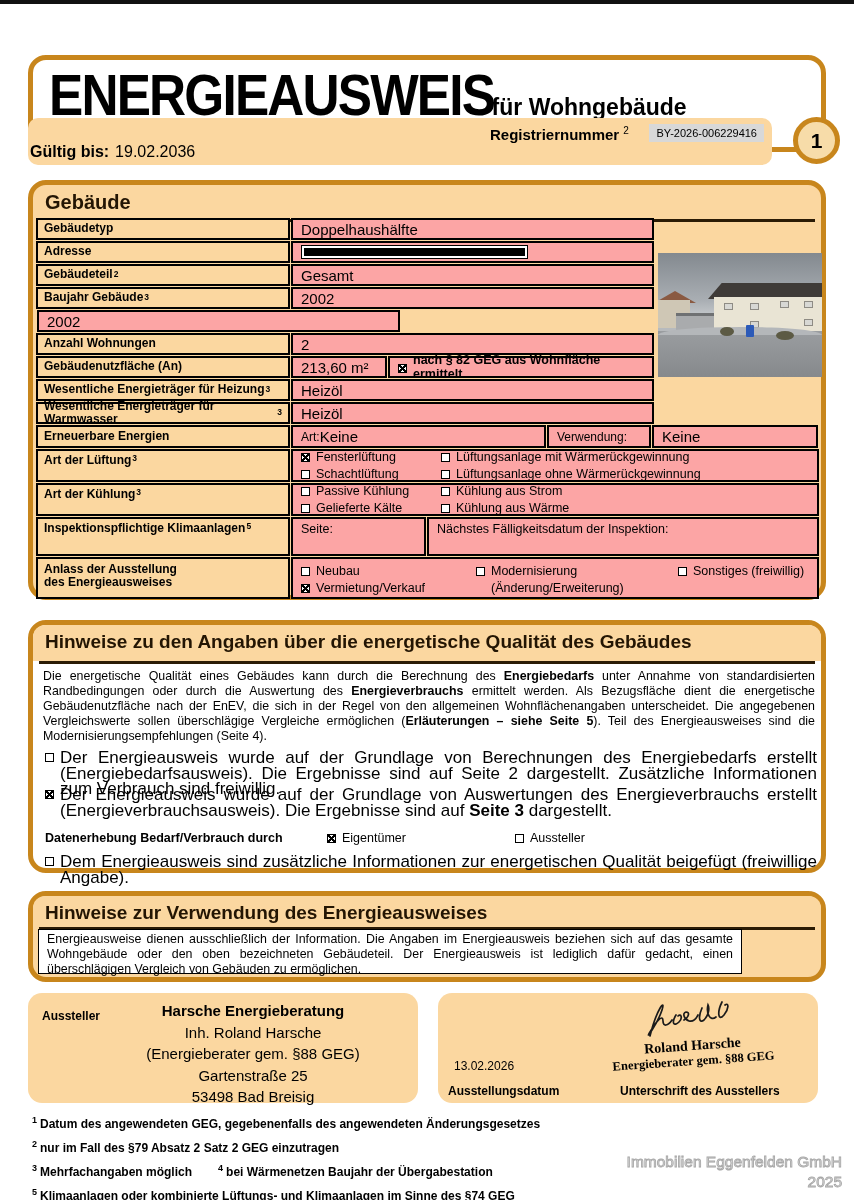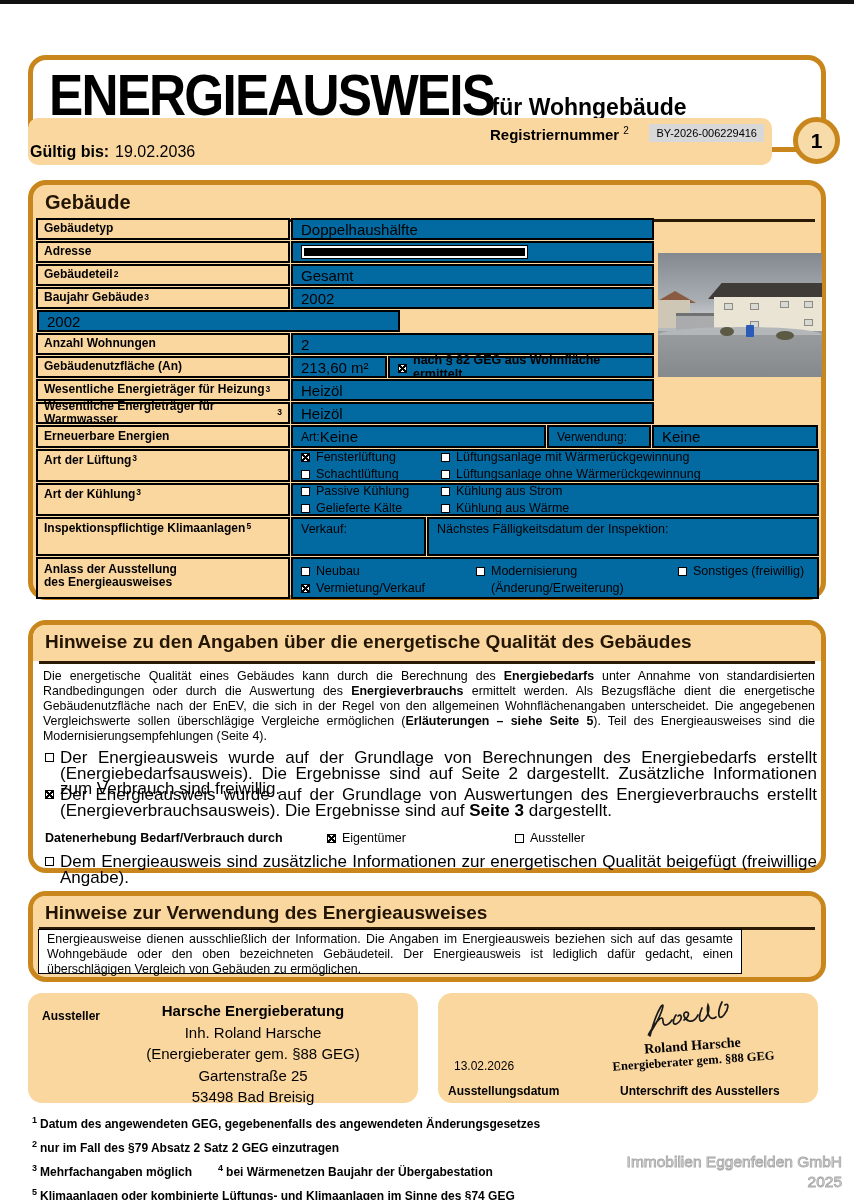--- a/index.html
+++ b/index.html
@@ -32,21 +32,21 @@
 
   
   #gebaeude { left:28px; top:180px; width:798px; height:420px; background:#fbd7a0; }
   .sec-title { position:absolute; left:12px; top:6px; font-size:20px; font-weight:bold; color:#231503; }
   .sec-rule { position:absolute; left:6px; height:3px; background:#2b1b05; }
   #gebaeude .sec-rule { top:34px; width:776px; }
 
   .row { position:absolute; left:3px; display:flex; }
   .lcell { width:254px; background:#fbd7a0; border:2px solid #000; font-size:12px; font-weight:bold; padding:1px 6px; display:flex; align-items:center; line-height:1.1; }
   .lcell sup { font-size:8.5px; margin-left:1px; }
-  .vcell { background:#0369a1; border:2px solid #000; font-size:15px; padding:0 8px; display:flex; align-items:center; margin-left:1px; }
+  .vcell { background:#fca5a5; border:2px solid #000; font-size:15px; padding:0 8px; display:flex; align-items:center; margin-left:1px; }
   .w-val { width:363px; }
   .w-wide { width:528px; }
   .mini { font-size:12px; }
   .vtext { font-size:15px; }
 
   .redaction { width:227px; height:14px; background:#000; box-shadow:inset 0 0 0 2px #fff; border:1px solid #000; }
 
   .cb { width:9px; height:9px; min-width:9px; border:1.5px solid #000; display:inline-block; background:#fff; margin-right:6px; position:relative; top:1px; }
   .cb.checked { background-image:
       linear-gradient(45deg, transparent 42%, #000 42%, #000 58%, transparent 58%),
@@ -303,21 +303,21 @@
         </div>
       </div>
     </div>
 
     <div class="row" style="top:332px;height:39px">
       <div class="lcell" style="align-items:flex-start;padding-top:3px">
         <span>Inspektionspflichtige Klimaanlagen</span>
           <sup>5</sup>
       </div>
       <div class="vcell klima-cell1">
-          <span>Verkauf:</span>
+          <span>Seite:</span>
         </div>
       <div class="vcell klima-cell2">
           <span>Nächstes Fälligkeitsdatum der Inspektion:</span>
         </div>
     </div>
 
     <div class="row" style="top:372px;height:42px">
       <div class="lcell two-line-cell" style="display:flex;padding-top:4px;justify-content:flex-start">
         <span>Anlass der Ausstellung</span>
         <span>des Energieausweises</span>

